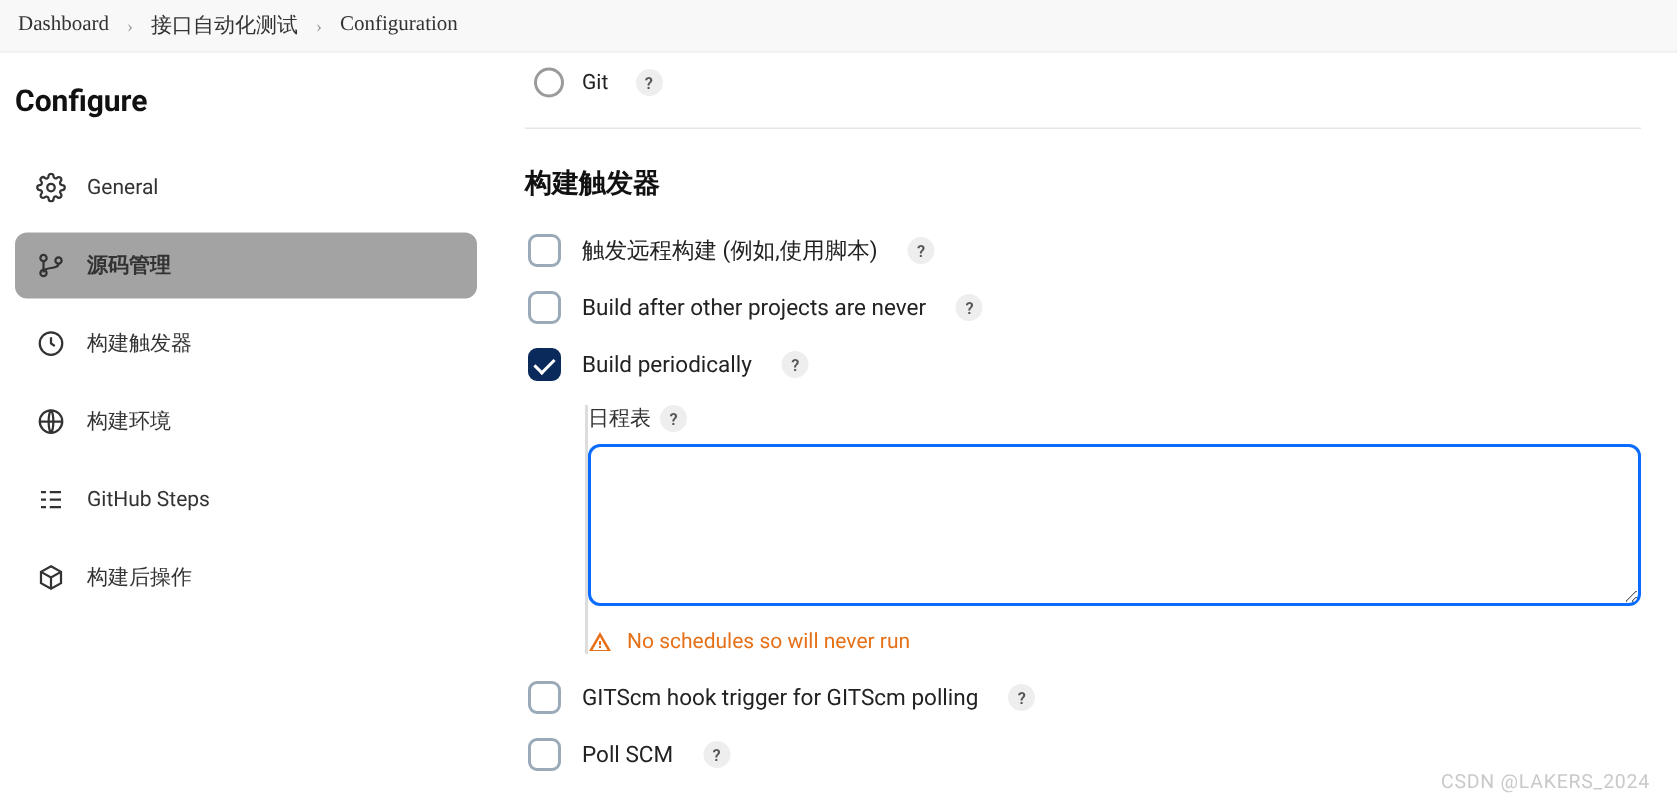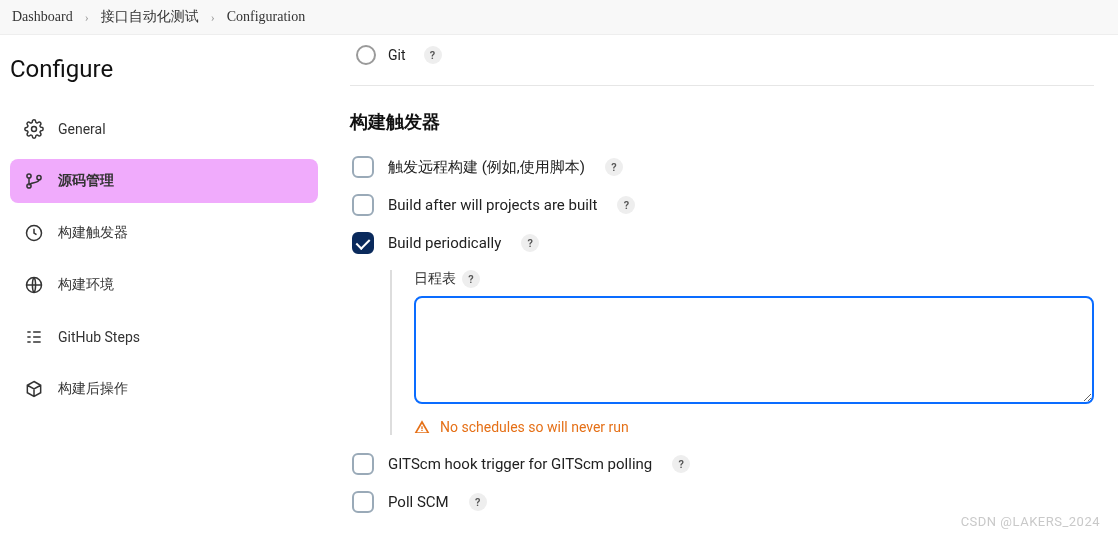--- a/index.html
+++ b/index.html
@@ -5,23 +5,23 @@
     * { box-sizing: border-box; margin: 0; padding: 0; }
     body { font-family: -apple-system, BlinkMacSystemFont, "Segoe UI", Roboto, sans-serif; font-size: 14px; color: #333; background: #fff; width: 1118px; height: 541px; overflow: hidden; position: relative; }
     
     .breadcrumb { background: #f8f8f8; padding: 8px 12px; font-size: 14px; color: #333; display: flex; align-items: center; gap: 12px; border-bottom: 1px solid #eee; font-family: Liberation Serif, serif; }
     .breadcrumb-sep { color: #999; font-size: 12px; }
     .breadcrumb-item { cursor: pointer; }
     
     .container { display: flex; }
     
     .sidebar { width: 330px; padding: 20px 12px 20px 10px; }
-    .page-title { font-size: 24px; font-weight: 400; margin-bottom: 24px; color: #111; }
+    .page-title { font-size: 20px; font-weight: 700; margin-bottom: 24px; color: #111; }
     .nav-item { display: flex; align-items: center; gap: 14px; padding: 12px 14px; border-radius: 8px; cursor: pointer; color: #333; margin-bottom: 8px; }
-    .nav-item.active { background: #f0abfc; font-weight: 600; }
+    .nav-item.active { background: #a3a3a3; font-weight: 600; }
     .nav-icon { width: 20px; height: 20px; display: flex; align-items: center; justify-content: center; flex-shrink: 0; }
     .nav-icon svg { width: 20px; height: 20px; stroke: #333; fill: none; stroke-width: 1.8; }
     
     .main { flex: 1; padding: 10px 24px 20px 20px; }
     
     .radio-row { display: flex; align-items: center; gap: 12px; margin-bottom: 20px; padding-left: 6px; }
     .radio-circle { width: 20px; height: 20px; border: 2px solid #9a9a9a; border-radius: 50%; cursor: pointer; }
     .radio-label { font-size: 14px; color: #222; }
     
     .divider { border: none; border-top: 1px solid #e6e6e6; margin: 20px 0 24px 0; }
@@ -29,21 +29,21 @@
     .section-title { font-size: 18px; font-weight: 700; margin-bottom: 22px; color: #111; }
     
     .checkbox-row { display: flex; align-items: center; gap: 14px; margin-bottom: 16px; padding-left: 2px; }
     .checkbox { width: 22px; height: 22px; border: 2px solid #9aaab8; border-radius: 6px; cursor: pointer; display: flex; align-items: center; justify-content: center; flex-shrink: 0; }
     .checkbox.checked { background: #0a2a5c; border-color: #0a2a5c; }
     .checkbox.checked::after { content: ""; display: block; width: 6px; height: 11px; border: solid #fff; border-width: 0 2.5px 2.5px 0; transform: rotate(45deg); margin-top: -2px; }
     .checkbox-label { font-size: 15px; color: #222; }
     
     .help-icon { width: 18px; height: 18px; border-radius: 50%; background: #eee; color: #555; display: inline-flex; align-items: center; justify-content: center; font-size: 11px; font-weight: 600; cursor: pointer; margin-left: 6px; }
     
-    .indented-block { margin-left: 40px; border-left: 2px solid #ddd; padding-left: 22px; margin-top: 4px; margin-bottom: 18px; }
+    .indented-block { margin-left: 40px; border-left: 2px solid #ddd; margin-top: 4px; margin-bottom: 18px; }
     .field-label { display: flex; align-items: center; font-size: 14px; color: #333; margin-bottom: 8px; }
     .schedule-textarea { width: 100%; height: 108px; border: 2px solid #0a6cff; border-radius: 8px; padding: 8px; font-size: 14px; resize: vertical; outline: none; }
     .warning-row { display: flex; align-items: flex-start; gap: 10px; margin-top: 12px; color: #e57017; font-size: 14px; }
     .warning-icon { width: 16px; height: 16px; }
     
     .watermark { position: absolute; bottom: 12px; right: 18px; color: #c9c9c9; font-size: 13px; letter-spacing: 0.5px; }
   </style>
 </head>
 <body>
 
@@ -132,21 +132,21 @@
     <h2 class="section-title">构建触发器</h2>
 
     <div class="checkbox-row">
       <span class="checkbox"></span>
       <span class="checkbox-label">触发远程构建 (例如,使用脚本)</span>
       <span class="help-icon">?</span>
     </div>
 
     <div class="checkbox-row">
       <span class="checkbox"></span>
-      <span class="checkbox-label">Build after will projects are built</span>
+      <span class="checkbox-label">Build after other projects are never</span>
       <span class="help-icon">?</span>
     </div>
 
     <div class="checkbox-row">
       <span class="checkbox checked"></span>
       <span class="checkbox-label">Build periodically</span>
       <span class="help-icon">?</span>
     </div>
 
     <div class="indented-block">

